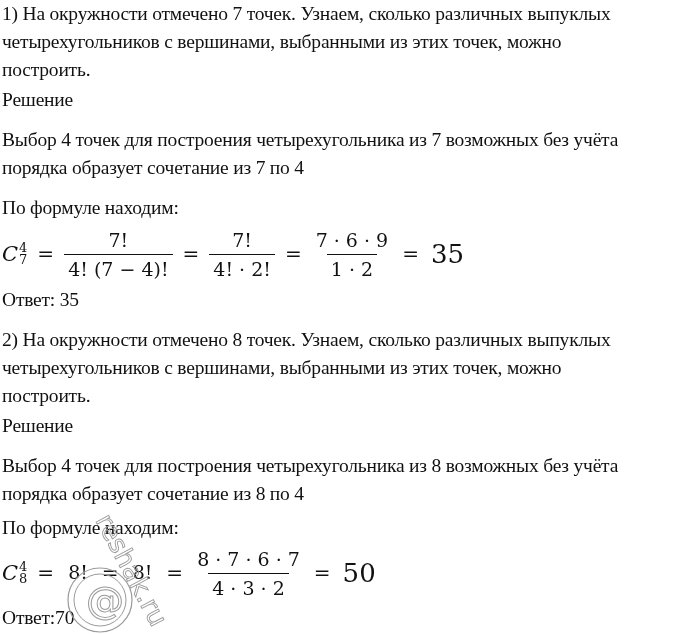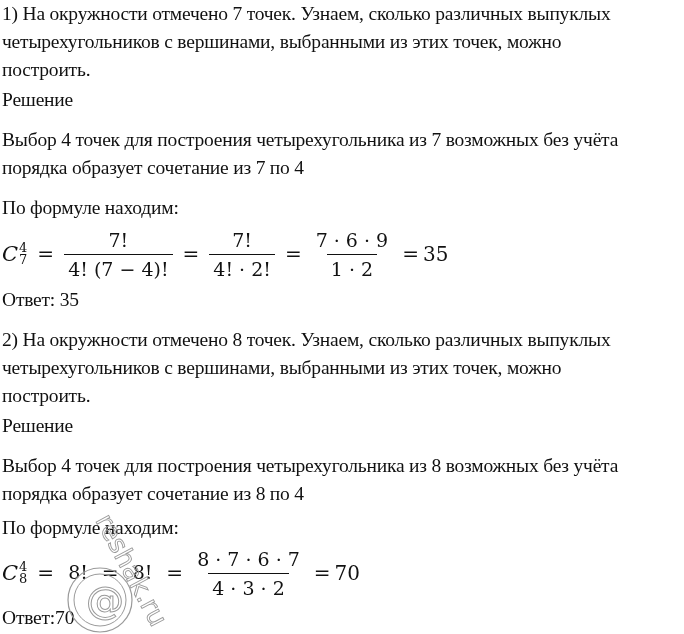--- a/index.html
+++ b/index.html
@@ -25,21 +25,21 @@
       display: inline-flex; flex-direction: column; font-size: 13px;
       line-height: 12px; margin-left: 1px;
     }
     .frac {
       display: inline-flex; flex-direction: column; align-items: center;
       margin: 0 6px; font-size: 19px;
     }
     .frac .num { padding: 0 4px 2px 4px; line-height: 24px; }
     .frac .den { border-top: 1.6px solid #111; padding: 2px 4px 0 4px; line-height: 24px; }
     .eq { margin: 0 4px; font-size: 20px; }
-    .result { margin-left: 0; font-size: 20px; }
+    .result { margin-left: 8px; font-size: 26px; }
     .watermark {
       position: absolute; left: 60px; top: 505px; width: 140px; height: 140px;
       pointer-events: none;
     }
   </style>
 </head>
 <body>
 
 <div class="para" style="top:0px;">
   <div>1) На окружности отмечено 7 точек. Узнаем, сколько различных выпуклых</div>
@@ -109,21 +109,21 @@
   <span class="eq">=</span>
   <span class="frac">
     <span class="num">8!</span>
   </span>
   <span class="eq">=</span>
   <span class="frac">
     <span class="num">8 · 7 · 6 · 7</span>
     <span class="den">4 · 3 · 2</span>
   </span>
   <span class="eq">=</span>
-  <span class="result">70</span>
+  <span class="result">50</span>
 </div>
 
 <div class="para" style="top:604px;">Ответ:70</div>
 
 <svg class="watermark" viewBox="0 0 140 140">
   <circle cx="40" cy="95" r="32" fill="none" stroke="#9a9a9a" stroke-width="1.2"></circle>
   <circle cx="40" cy="95" r="26" fill="none" stroke="#9a9a9a" stroke-width="1"></circle>
   <text x="26" y="108" font-size="38" fill="none" stroke="#9a9a9a" stroke-width="1" font-family="DejaVu Sans, sans-serif">@</text>
   <text x="0" y="0" font-size="26" fill="none" stroke="#9a9a9a" stroke-width="0.9" font-family="DejaVu Sans, sans-serif" transform="translate(35,15) rotate(62)">reshak.ru</text>
 </svg>

